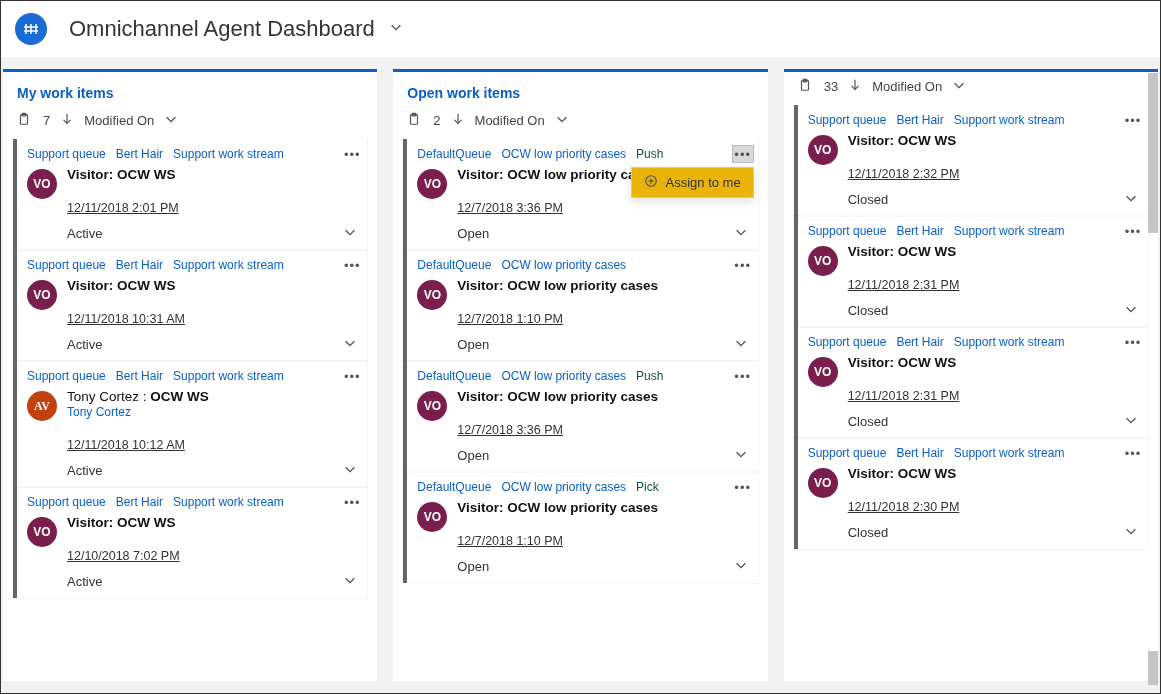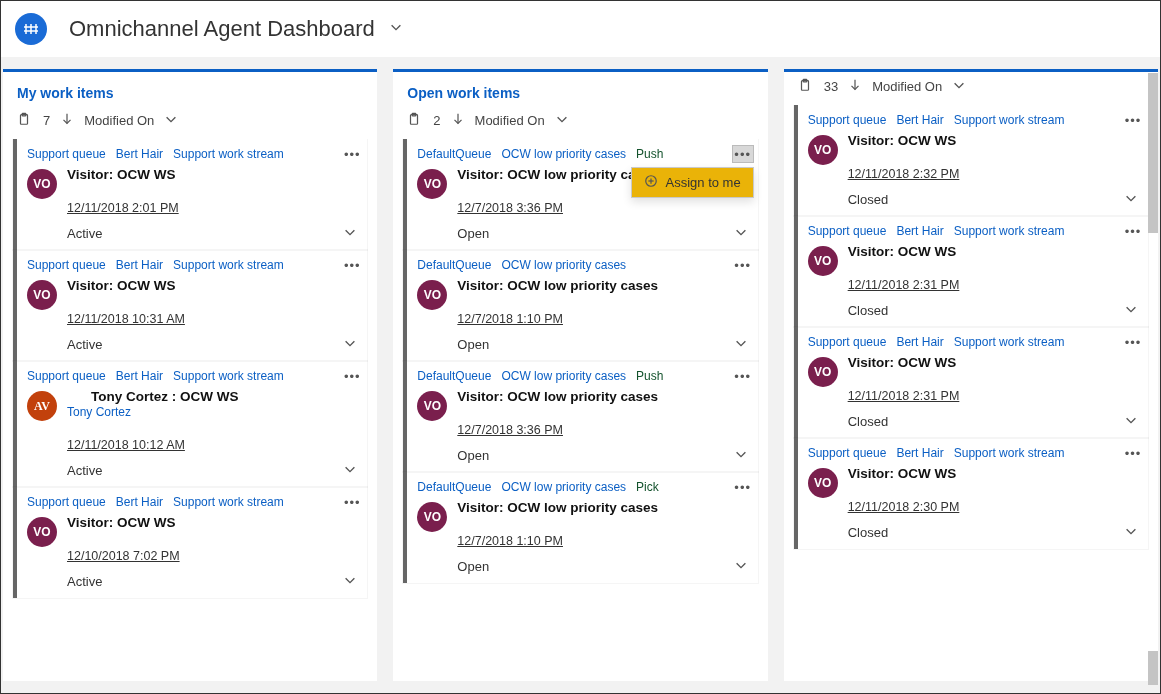--- a/index.html
+++ b/index.html
@@ -116,21 +116,21 @@
     border-radius: 50%;
     display: flex; align-items: center; justify-content: center;
     color: #fff; font-size: 12px; font-weight: 600;
     flex-shrink: 0;
     margin-top: 2px;
   }
   .avatar.purple { background: #7a1f4d; }
   .avatar.teal { background: #c2410c; font-family: Liberation Serif, serif; }
   .card-main { flex: 1; min-width: 0; }
   .card-title { font-size: 13.5px; color: #111; font-weight: 600; }
-  .card-title .pre { font-weight: 700; margin-left: 24px; }
+  .card-title .pre { font-weight: 400; }
   .card-sub { font-size: 12px; color: #0b5fc4; margin-top: 1px; }
   .card-time { font-size: 12.5px; color: #333; margin-top: 19px; text-decoration: underline; }
   .card-footer {
     display: flex;
     justify-content: space-between;
     align-items: center;
     margin-top: 10px;
     padding-left: 40px;
     font-size: 13px;
     color: #333;

